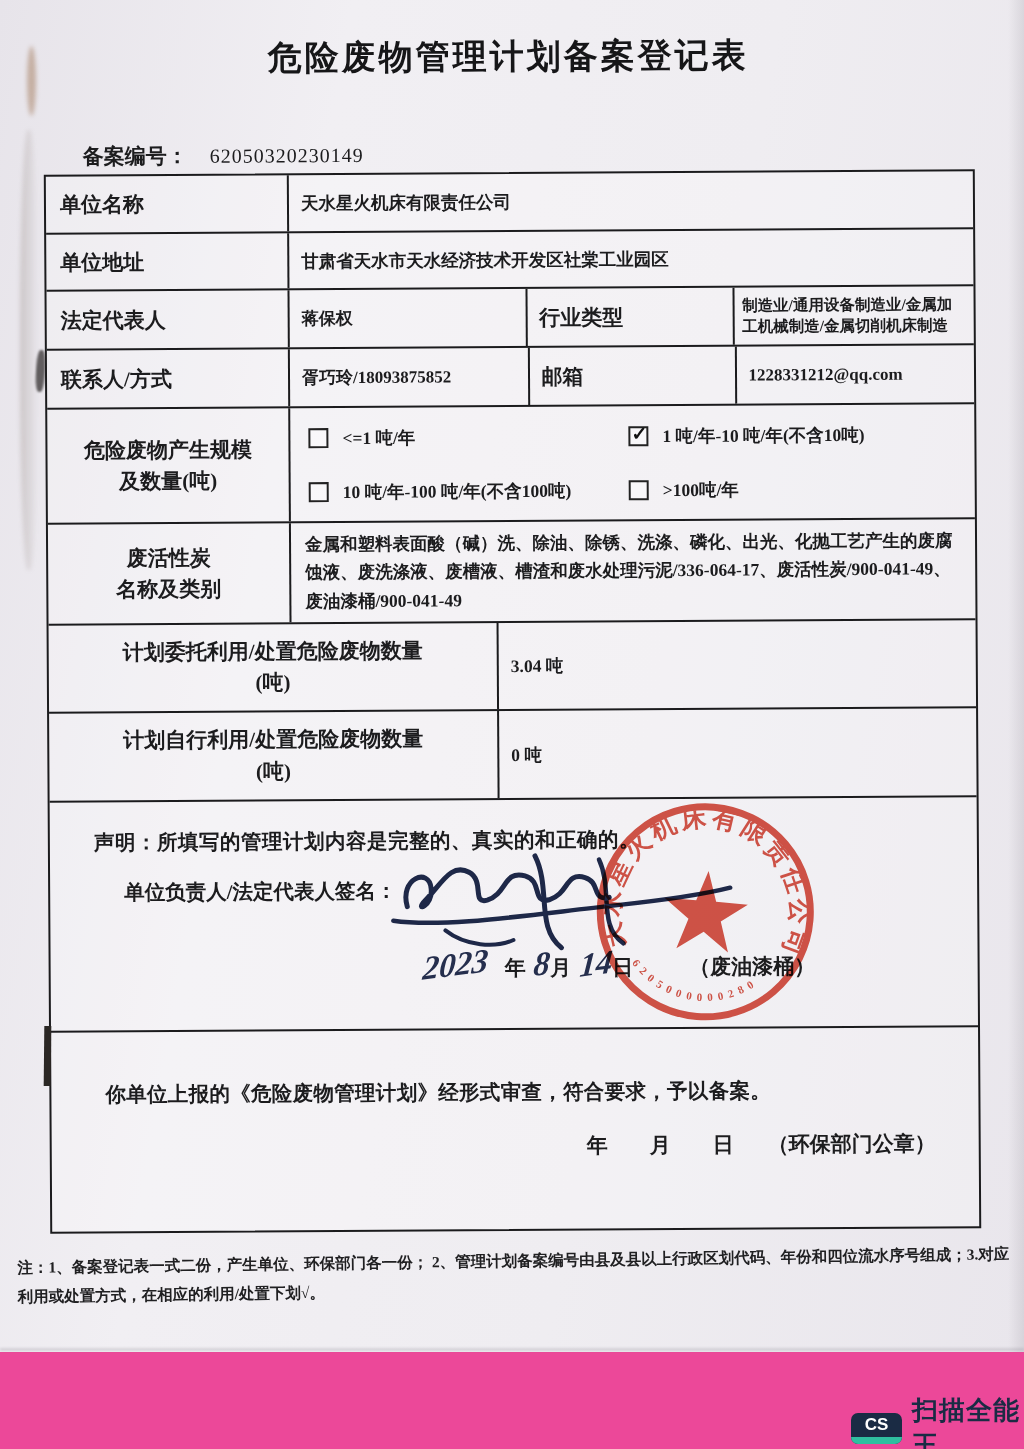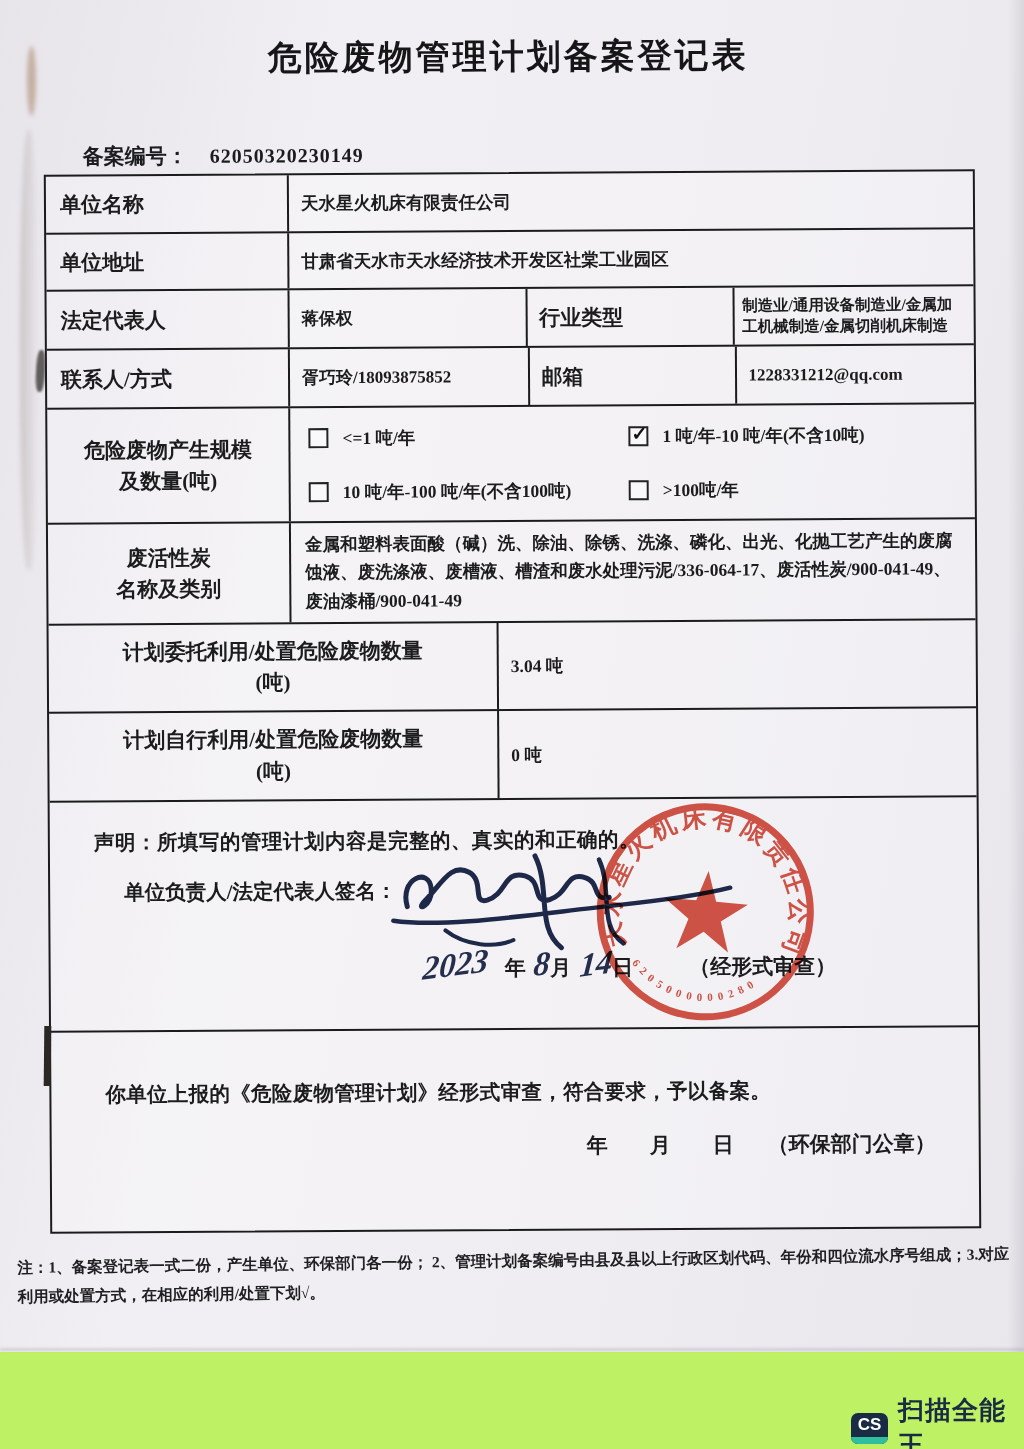--- a/index.html
+++ b/index.html
@@ -1,35 +1,35 @@
 <!DOCTYPE html>
 <html><head>
 <meta charset="utf-8">
 <style>
   html,body{margin:0;padding:0;}
   body{background:#cfcdd2;}
   .page{
     position:relative;width:1024px;height:1449px;margin:0 auto;
-    background:#bef264;overflow:hidden;
+    background:#ec4899;overflow:hidden;
     font-family:"Liberation Serif","DejaVu Serif",serif;
     color:#1c1c1e;
   }
   .scan{
     position:absolute;left:0;top:0;width:1024px;height:1352px;
     background:linear-gradient(100deg,#e7e4ea 0%,#f1eff3 28%,#efedf1 62%,#e9e6ec 100%);
   }
   .content{position:absolute;inset:0;transform:rotate(-0.35deg);transform-origin:512px 700px;}
 
   .page-title{
     position:absolute;top:34px;left:0;width:100%;text-align:center;
     font-size:34px;font-weight:bold;letter-spacing:3px;color:#161618;
   }
   .filing{position:absolute;left:86px;top:140px;display:flex;align-items:baseline;}
   .filing-label{font-size:21px;font-weight:bold;font-family:Liberation Serif, serif;}
-  .filing-number{margin-left:22px;font-size:20px;font-weight:700;letter-spacing:1px;}
+  .filing-number{margin-left:22px;font-size:20px;font-weight:400;letter-spacing:1px;}
 
   
   .form-table{
     position:absolute;left:47px;top:172px;width:931px;
     border:2.5px solid #1b1b1d;box-sizing:border-box;background:rgba(255,255,255,0.25);
   }
   .trow{display:flex;border-bottom:2.5px solid #1b1b1d;box-sizing:border-box;}
   .trow:last-child{border-bottom:none;}
   .cell{box-sizing:border-box;border-right:2.5px solid #1b1b1d;overflow:hidden;}
   .cell:last-child{border-right:none;}
@@ -74,21 +74,21 @@
   .appr-text{position:absolute;left:54px;top:48px;font-size:20.5px;font-weight:bold;letter-spacing:.3px;}
   .appr-date{position:absolute;left:535px;top:102px;font-size:21px;font-weight:bold;display:flex;}
   .appr-date .seal-note{margin-left:34px;}
 
   .note{position:absolute;left:14px;top:1247px;width:1002px;font-size:15.5px;font-weight:bold;
     line-height:1.85;transform:rotate(-0.45deg);color:#202022;}
 
   
   .watermark{position:absolute;left:851px;top:1393px;display:flex;align-items:center;gap:10px;
     font-family:"Liberation Sans","DejaVu Sans",sans-serif;}
-  .cs-badge{width:37px;height:31px;border-radius:7px;background:#1a2b44;position:relative;
+  .cs-badge{width:51px;height:31px;border-radius:7px;background:#1a2b44;position:relative;
     display:flex;justify-content:center;color:#fff;font-weight:bold;font-size:17px;
     box-sizing:border-box;padding-top:2px;flex:none;}
   .cs-badge::after{content:"";position:absolute;left:0;bottom:0;width:100%;height:7px;
     background:#2fbfa0;border-radius:0 0 7px 7px;}
   .cs-name{font-weight:bold;font-size:26px;color:#1a2b44;letter-spacing:1px;}
 
   
   .art{position:absolute;pointer-events:none;}
   .art.left-band{left:20px;top:130px;width:18px;height:440px;border-radius:45%;
     background:linear-gradient(to right,rgba(125,112,102,.28),rgba(125,112,102,0));filter:blur(2px);}
@@ -208,21 +208,21 @@
             <span class="script">2023</span>
             <span class="gap-m"></span>
             <span>年</span>
             <span class="gap-s"></span>
             <span class="script">8</span>
             <span>月</span>
             <span class="gap-s"></span>
             <span class="script">14</span>
             <span>日</span>
             <span class="gap-l"></span>
-            <span>（经形式审查）</span>
+            <span>（废油漆桶）</span>
           </div>
 
           <svg class="stamp-svg" width="230" height="230" viewBox="0 0 230 230" fill="none">
             <defs>
               <path id="arcTop" d="M 40.5,158 A 86,86 0 1 1 189.5,158"></path>
               <path id="arcBottom" d="M 46,172 A 90,90 0 0 0 184,172"></path>
             </defs>
             <circle cx="115" cy="115" r="105" stroke="#c63a2c" stroke-width="7"></circle>
             <polygon fill="#c63a2c" points="115,74 125,104.2 156.8,104.4 131.2,123.3 140.9,153.6 115,135 89.1,153.6 98.8,123.3 73.2,104.4 105,104.2"></polygon>
             <text font-size="25" font-weight="bold" fill="#c63a2c" letter-spacing="3">

